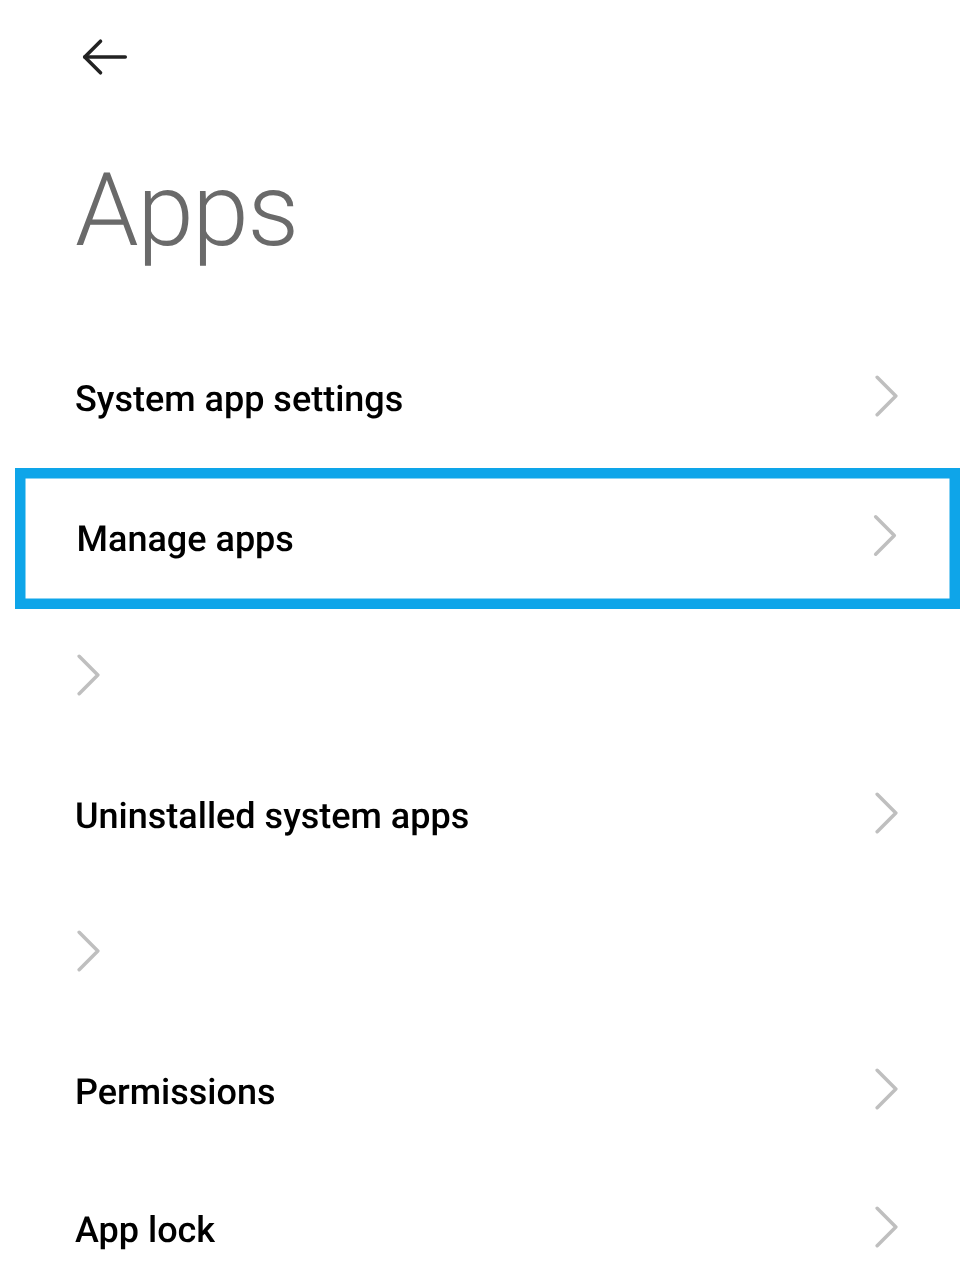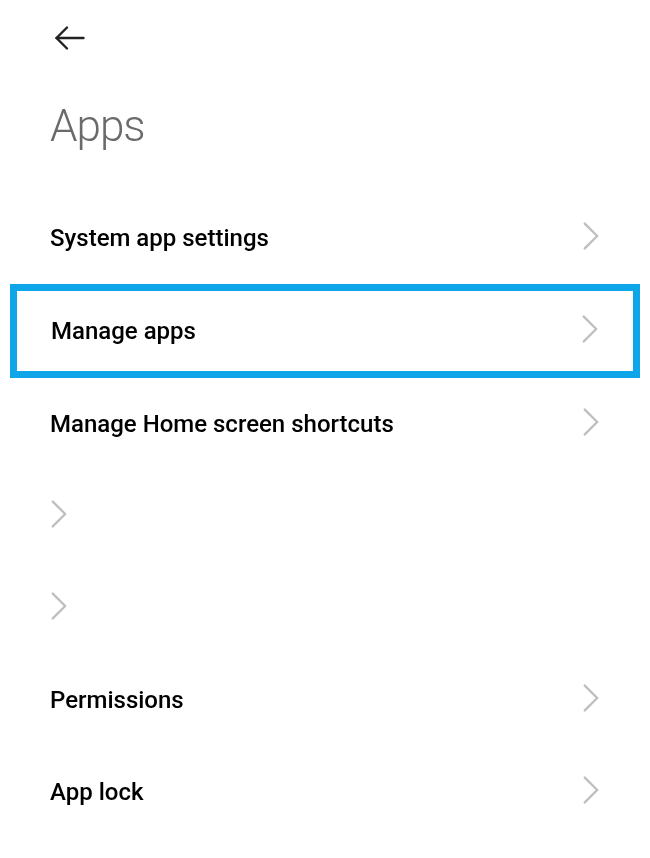--- a/index.html
+++ b/index.html
@@ -23,21 +23,21 @@
       justify-content: center;
       width: 40px;
       height: 40px;
       cursor: pointer;
     }
     .back-btn svg {
       width: 36px;
       height: 36px;
     }
     .page-title {
-      font-size: 44px;
+      font-size: 68px;
       font-weight: 300;
       color: #6a6a6a;
       padding: 30px 50px 40px 50px;
       letter-spacing: -1px;
     }
     .list {
       display: flex;
       flex-direction: column;
     }
     .list-item-wrapper {
@@ -103,31 +103,31 @@
       <span class="chevron">
         <svg viewBox="0 0 10 18" fill="none" stroke="#bfbfbf" stroke-width="1.5" stroke-linecap="round" stroke-linejoin="round">
           <polyline points="1 1 9 9 1 17"></polyline>
         </svg>
       </span>
     </div>
   </div>
 
   <div class="list-item-wrapper">
     <div class="list-item">
-      <span class="list-item-label">Manage Home screen shortcuts</span>
       <span class="chevron">
         <svg viewBox="0 0 10 18" fill="none" stroke="#bfbfbf" stroke-width="1.5" stroke-linecap="round" stroke-linejoin="round">
           <polyline points="1 1 9 9 1 17"></polyline>
         </svg>
       </span>
     </div>
   </div>
 
   <div class="list-item-wrapper">
     <div class="list-item">
+      <span class="list-item-label">Uninstalled system apps</span>
       <span class="chevron">
         <svg viewBox="0 0 10 18" fill="none" stroke="#bfbfbf" stroke-width="1.5" stroke-linecap="round" stroke-linejoin="round">
           <polyline points="1 1 9 9 1 17"></polyline>
         </svg>
       </span>
     </div>
   </div>
 
   <div class="list-item-wrapper">
     <div class="list-item">

